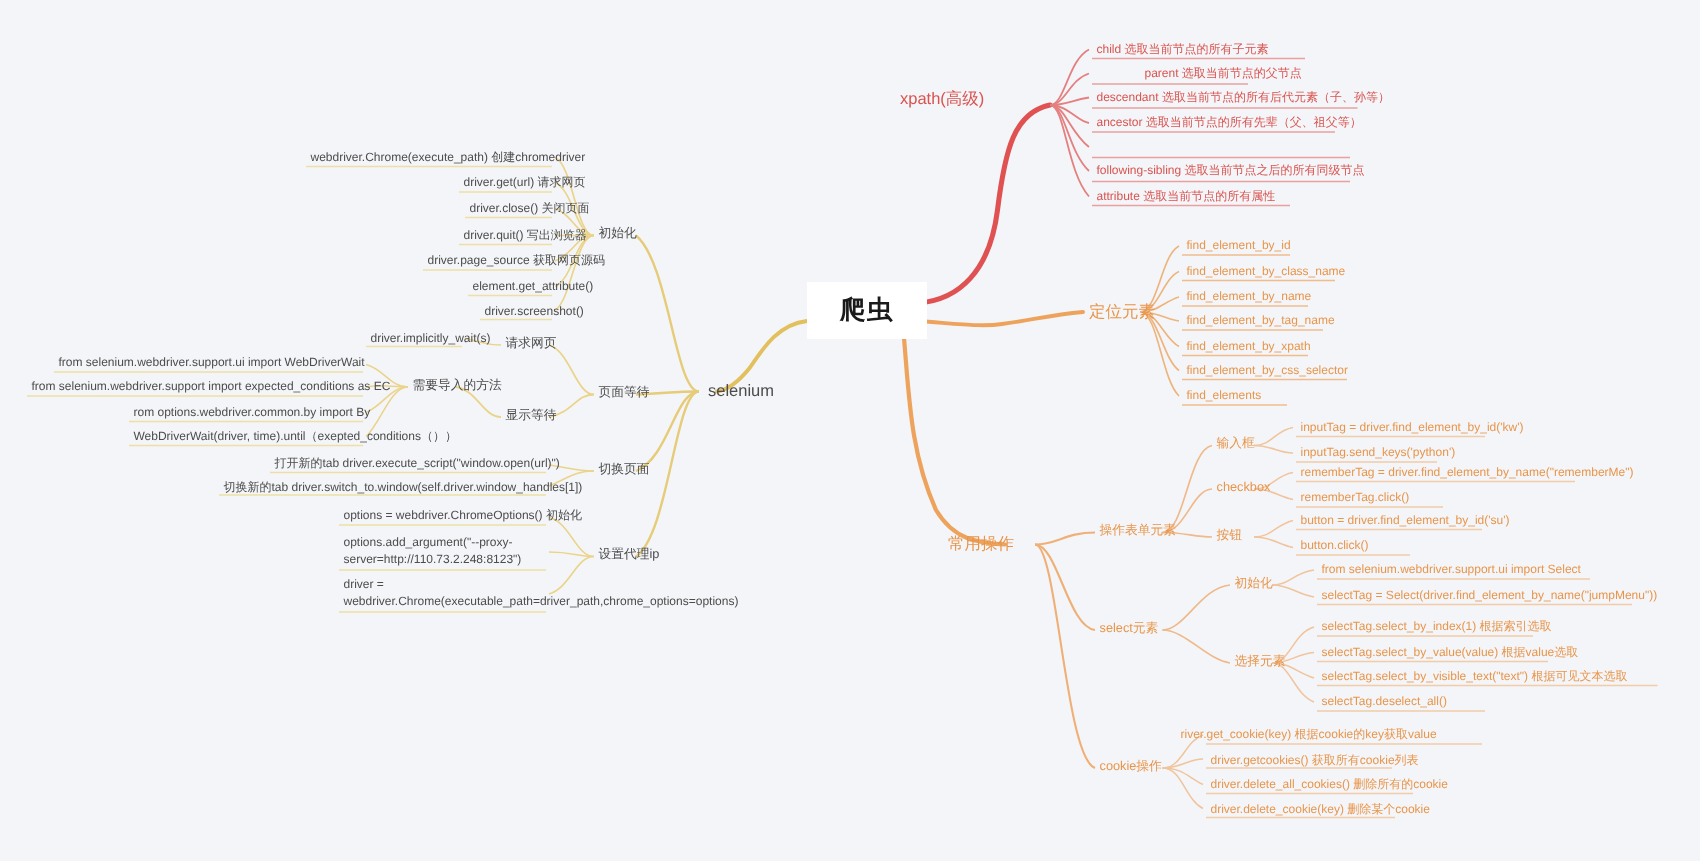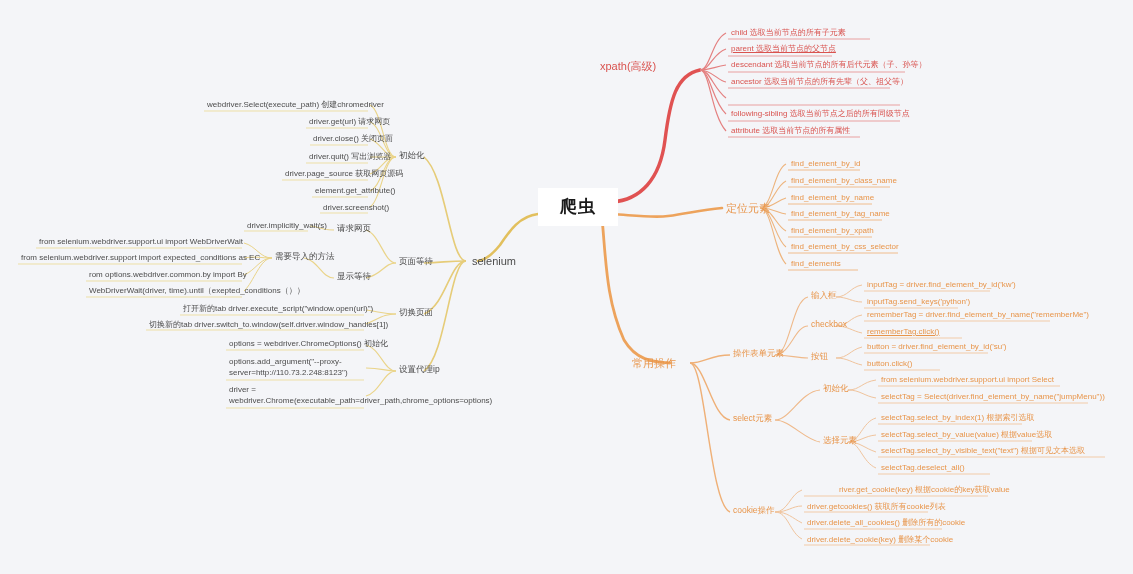--- a/index.html
+++ b/index.html
@@ -201,31 +201,31 @@
     <path d="M 364,350 L 226,350" stroke="#eddfa5" stroke-width="1" fill="none"></path>
     <path d="M 364,380 L 226,380" stroke="#eddfa5" stroke-width="1" fill="none"></path>
     <path d="M 364,408 L 226,408" stroke="#eddfa5" stroke-width="1" fill="none"></path>
   </svg>
 
   <div class="node root" style="left:538px; top:188px;">爬虫</div>
 
   <div class="node lvl1 c-red" style="left:596px; top:58px;">xpath(高级)</div>
 
   <div class="node leaf c-red" style="left:728px; top:26px;">child 选取当前节点的所有子元素</div>
-  <div class="node leaf c-red" style="left:728px; top:42px;text-decoration:underline;">parent 选取当前节点的父节点</div>
+  <div class="node leaf c-red" style="left:760px; top:42px;">parent 选取当前节点的父节点</div>
   <div class="node leaf c-red" style="left:728px; top:58px;">descendant 选取当前节点的所有后代元素（子、孙等）</div>
   <div class="node leaf c-red" style="left:728px; top:75px;">ancestor 选取当前节点的所有先辈（父、祖父等）</div>
   <div class="node leaf c-red" style="left:728px; top:107px;">following-sibling 选取当前节点之后的所有同级节点</div>
   <div class="node leaf c-red" style="left:728px; top:124px;">attribute 选取当前节点的所有属性</div>
 
   <div class="node lvl1 c-gray" style="left:468px; top:253px;">selenium</div>
 
   <div class="node lvl2 c-gray" style="left:396px; top:149px;">初始化</div>
 
-  <div class="node leaf c-gray" style="left:204px; top:98px;">webdriver.Select(execute_path) 创建chromedriver</div>
+  <div class="node leaf c-gray" style="left:204px; top:98px;">webdriver.Chrome(execute_path) 创建chromedriver</div>
   <div class="node leaf c-gray" style="left:306px; top:115px;">driver.get(url)  请求网页</div>
   <div class="node leaf c-gray" style="left:310px; top:132px;">driver.close() 关闭页面</div>
   <div class="node leaf c-gray" style="left:306px; top:150px;">driver.quit()  写出浏览器</div>
   <div class="node leaf c-gray" style="left:282px; top:167px;">driver.page_source  获取网页源码</div>
   <div class="node leaf c-gray" style="left:312px; top:184px;">element.get_attribute()</div>
   <div class="node leaf c-gray" style="left:320px; top:201px;">driver.screenshot()</div>
 
   <div class="node lvl2 c-gray" style="left:396px; top:255px;">页面等待</div>
 
   <div class="node lvl2 c-gray" style="left:334px; top:222px;">请求网页</div>
@@ -261,37 +261,37 @@
   <div class="node lvl1 c-orange" style="left:628px; top:355px;">常用操作</div>
 
   <div class="node lvl2 c-orange" style="left:730px; top:347px;">操作表单元素</div>
 
   <div class="node lvl2 c-orange" style="left:808px; top:289px;">输入框</div>
   <div class="node leaf c-orange" style="left:864px; top:278px;">inputTag = driver.find_element_by_id('kw')</div>
   <div class="node leaf c-orange" style="left:864px; top:295px;">inputTag.send_keys('python')</div>
 
   <div class="node lvl2 c-orange" style="left:808px; top:318px;">checkbox</div>
   <div class="node leaf c-orange" style="left:864px; top:308px;">rememberTag = driver.find_element_by_name("rememberMe")</div>
-  <div class="node leaf c-orange" style="left:864px; top:325px;text-decoration:underline;">rememberTag.click()</div>
+  <div class="node leaf c-orange" style="left:864px; top:325px;">rememberTag.click()</div>
 
   <div class="node lvl2 c-orange" style="left:808px; top:350px;">按钮</div>
   <div class="node leaf c-orange" style="left:864px; top:340px;">button = driver.find_element_by_id('su')</div>
   <div class="node leaf c-orange" style="left:864px; top:357px;">button.click()</div>
 
   <div class="node lvl2 c-orange" style="left:730px; top:412px;">select元素</div>
 
   <div class="node lvl2 c-orange" style="left:820px; top:382px;">初始化</div>
   <div class="node leaf c-orange" style="left:878px; top:373px;">from selenium.webdriver.support.ui import Select</div>
   <div class="node leaf c-orange" style="left:878px; top:390px;">selectTag = Select(driver.find_element_by_name("jumpMenu"))</div>
 
   <div class="node lvl2 c-orange" style="left:820px; top:434px;">选择元素</div>
   <div class="node leaf c-orange" style="left:878px; top:411px;">selectTag.select_by_index(1)  根据索引选取</div>
   <div class="node leaf c-orange" style="left:878px; top:428px;">selectTag.select_by_value(value) 根据value选取</div>
   <div class="node leaf c-orange" style="left:878px; top:444px;">selectTag.select_by_visible_text("text")  根据可见文本选取</div>
   <div class="node leaf c-orange" style="left:878px; top:461px;">selectTag.deselect_all()</div>
 
   <div class="node lvl2 c-orange" style="left:730px; top:504px;">cookie操作</div>
-  <div class="node leaf c-orange" style="left:836px; top:483px;">river.get_cookie(key)  根据cookie的key获取value</div>
+  <div class="node leaf c-orange" style="left:784px; top:483px;">river.get_cookie(key)  根据cookie的key获取value</div>
   <div class="node leaf c-orange" style="left:804px; top:500px;">driver.getcookies() 获取所有cookie列表</div>
   <div class="node leaf c-orange" style="left:804px; top:516px;">driver.delete_all_cookies()  删除所有的cookie</div>
   <div class="node leaf c-orange" style="left:804px; top:533px;">driver.delete_cookie(key)  删除某个cookie</div>
 
 </div>
 
 </body></html>

